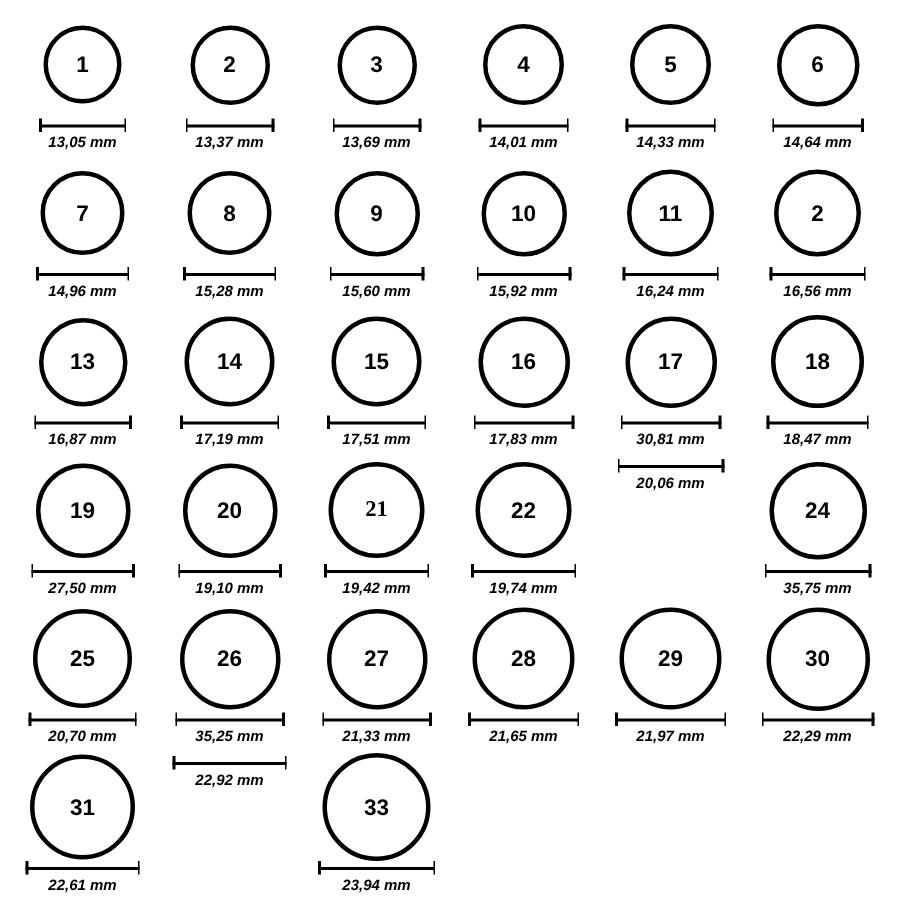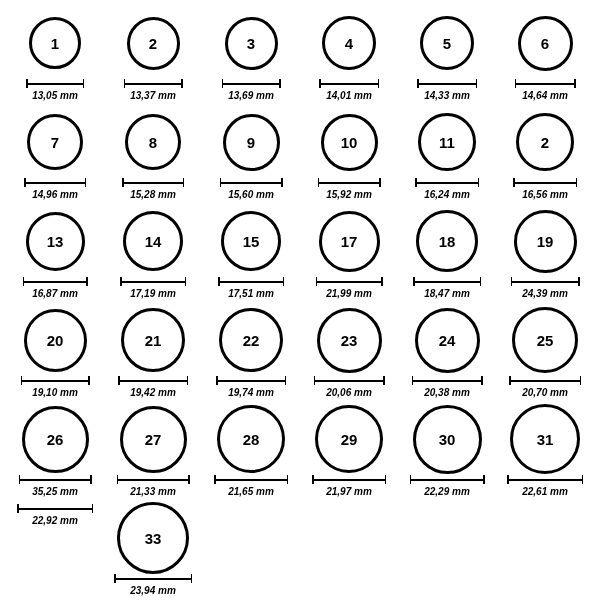--- a/index.html
+++ b/index.html
@@ -284,29 +284,42 @@
         <div class="measure" style="width: 66px;">
           <div class="bar" style="width: 66px;"></div>
           <div class="tick left"></div>
           <div class="tick right"></div>
         </div>
         <div class="mm-label">17,51 mm</div>
       </div>
       <div class="cell">
         <div class="ring-wrap">
           <div class="ring" style="width: 61px; height: 61px;">
-            <span class="ring-number">17</span>
+            <span class="ring-number">16</span>
           </div>
         </div>
         <div class="measure" style="width: 67px;">
           <div class="bar" style="width: 67px;"></div>
           <div class="tick left"></div>
           <div class="tick right"></div>
         </div>
-        <div class="mm-label">21,99 mm</div>
+        <div class="mm-label">17,83 mm</div>
+      </div>
+      <div class="cell">
+        <div class="ring-wrap">
+          <div class="ring" style="width: 61px; height: 61px;">
+            <span class="ring-number">17</span>
+          </div>
+        </div>
+        <div class="measure" style="width: 67px;">
+          <div class="bar" style="width: 67px;"></div>
+          <div class="tick left"></div>
+          <div class="tick right"></div>
+        </div>
+        <div class="mm-label">30,81 mm</div>
       </div>
       <div class="cell">
         <div class="ring-wrap">
           <div class="ring" style="width: 62px; height: 62px;">
             <span class="ring-number">18</span>
           </div>
         </div>
         <div class="measure" style="width: 68px;">
           <div class="bar" style="width: 68px;"></div>
           <div class="tick left"></div>
@@ -318,38 +331,38 @@
         <div class="ring-wrap">
           <div class="ring" style="width: 63px; height: 63px;">
             <span class="ring-number">19</span>
           </div>
         </div>
         <div class="measure" style="width: 69px;">
           <div class="bar" style="width: 69px;"></div>
           <div class="tick left"></div>
           <div class="tick right"></div>
         </div>
-        <div class="mm-label">24,39 mm</div>
+        <div class="mm-label">27,50 mm</div>
       </div>
       <div class="cell">
         <div class="ring-wrap">
           <div class="ring" style="width: 63px; height: 63px;">
             <span class="ring-number">20</span>
           </div>
         </div>
         <div class="measure" style="width: 69px;">
           <div class="bar" style="width: 69px;"></div>
           <div class="tick left"></div>
           <div class="tick right"></div>
         </div>
         <div class="mm-label">19,10 mm</div>
       </div>
       <div class="cell">
         <div class="ring-wrap">
-          <div class="ring" style="width: 64px; height: 64px;">
+          <div class="ring" style="width: 64px; height: 64px; font-family: Liberation Serif, serif;">
             <span class="ring-number">21</span>
           </div>
         </div>
         <div class="measure" style="width: 70px;">
           <div class="bar" style="width: 70px;"></div>
           <div class="tick left"></div>
           <div class="tick right"></div>
         </div>
         <div class="mm-label">19,42 mm</div>
       </div>
@@ -360,44 +373,39 @@
           </div>
         </div>
         <div class="measure" style="width: 70px;">
           <div class="bar" style="width: 70px;"></div>
           <div class="tick left"></div>
           <div class="tick right"></div>
         </div>
         <div class="mm-label">19,74 mm</div>
       </div>
       <div class="cell">
-        <div class="ring-wrap">
-          <div class="ring" style="width: 65px; height: 65px;">
-            <span class="ring-number">23</span>
-          </div>
-        </div>
         <div class="measure" style="width: 71px;">
           <div class="bar" style="width: 71px;"></div>
           <div class="tick left"></div>
           <div class="tick right"></div>
         </div>
         <div class="mm-label">20,06 mm</div>
       </div>
       <div class="cell">
         <div class="ring-wrap">
           <div class="ring" style="width: 65px; height: 65px;">
             <span class="ring-number">24</span>
           </div>
         </div>
         <div class="measure" style="width: 71px;">
           <div class="bar" style="width: 71px;"></div>
           <div class="tick left"></div>
           <div class="tick right"></div>
         </div>
-        <div class="mm-label">20,38 mm</div>
+        <div class="mm-label">35,75 mm</div>
       </div>
       <div class="cell">
         <div class="ring-wrap">
           <div class="ring" style="width: 66px; height: 66px;">
             <span class="ring-number">25</span>
           </div>
         </div>
         <div class="measure" style="width: 72px;">
           <div class="bar" style="width: 72px;"></div>
           <div class="tick left"></div>

